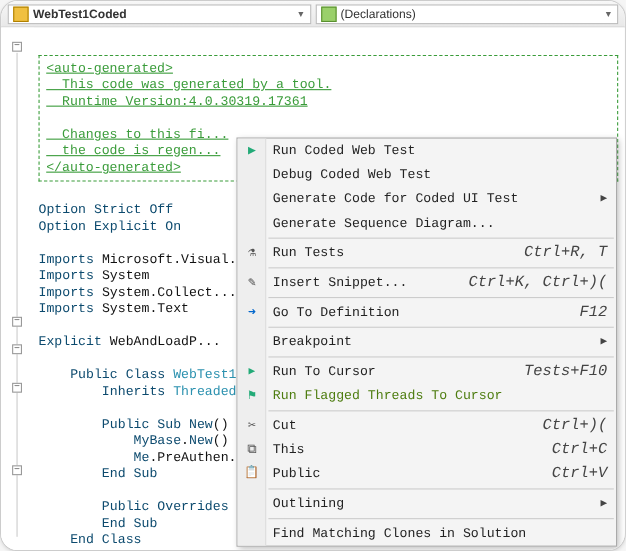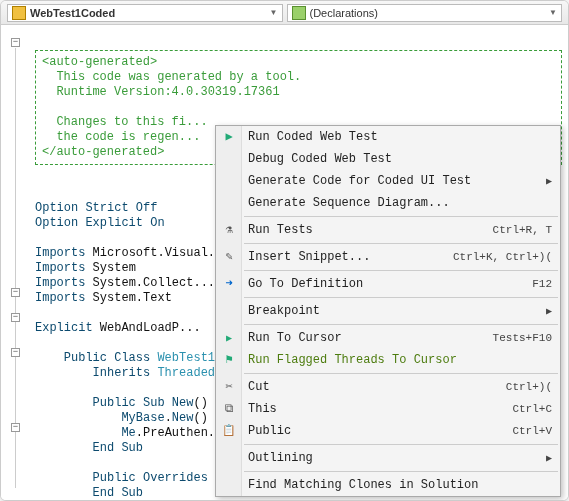--- a/index.html
+++ b/index.html
@@ -8,21 +8,21 @@
     font-family: "Segoe UI", Tahoma, sans-serif;
     font-size: 12px;
     background: #f5f5f5;
     color: #333;
   }
   .window {
     width: 569px;
     height: 501px;
     background: #fff;
     border: 1px solid #ccc;
-    border-radius: 6px;
+    border-radius: 16px;
     position: relative;
     overflow: hidden;
     box-shadow: 0 1px 3px rgba(0,0,0,0.1);
   }
   .top-bar {
     height: 24px;
     background: linear-gradient(#f7f7f7, #e8e8e8);
     border-bottom: 1px solid #ccc;
     display: flex;
     align-items: center;
@@ -79,22 +79,23 @@
     width: 0;
   }
   .code {
     position: absolute;
     left: 34px; top: 10px; right: 6px;
     white-space: pre;
   }
   .dashed-box {
     border: 1px dashed #3a9c3a;
     padding: 4px 6px;
-    margin-bottom: 21px;
+    margin-bottom: 4px;
     color: #3a9c3a;
+    text-decoration: underline;
   }
   .kw { color: #0c4a6e; }
   .typ { color: #2b91af; }
   .plain { color: #111; }
   .context-menu {
     position: absolute;
     left: 214px; top: 100px;
     width: 346px;
     background: #f4f4f4;
     border: 1px solid #aaa;
@@ -117,21 +118,21 @@
     font-size: 12px;
     color: #222;
     gap: 8px;
   }
   .menu-item.disabled { color: #4d7c0f; }
   .menu-sep {
     height: 1px;
     margin: 2px 2px 2px 28px;
     background: #ccc;
   }
-  .mi-shortcut { margin-left: auto; color: #444; font-size: 11px; }
+  .mi-shortcut { margin-left: auto; color: #444; font-size: 14px; font-style: italic; }
   .mi-arrow { margin-left: auto; font-size: 10px; color: #444; }
   .mi-icon {
     position: absolute;
     left: 5px;
     width: 16px; height: 16px;
     display: flex; align-items: center; justify-content: center;
     font-size: 12px; color: #444;
   }
   .icon-run { color: #2a7; }
   .icon-def { color: #06c; font-weight: bold; }

